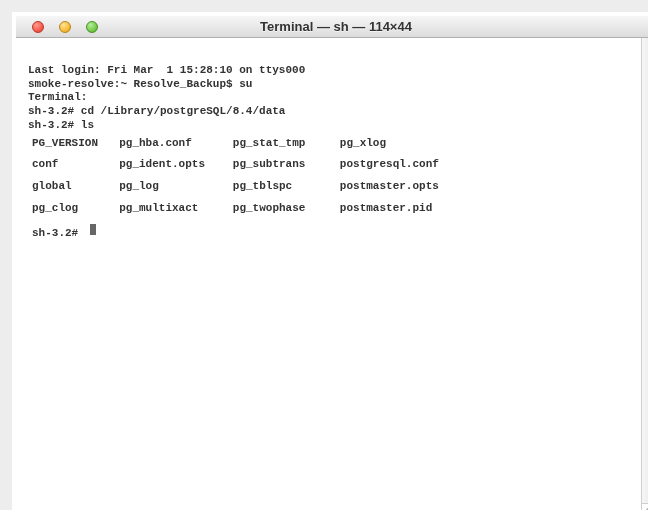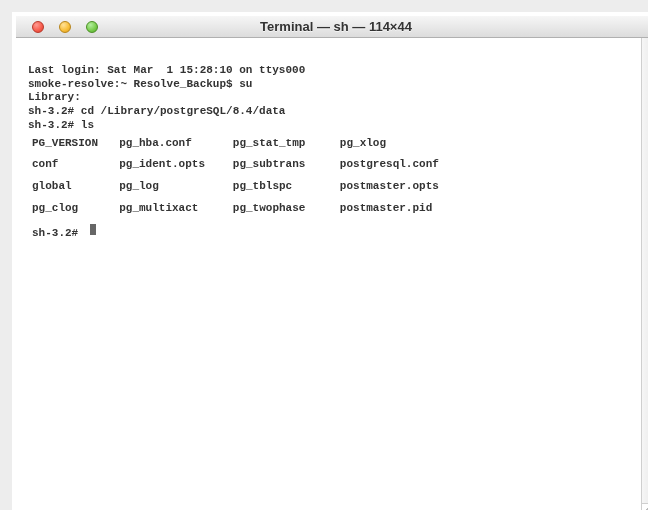--- a/index.html
+++ b/index.html
@@ -111,23 +111,23 @@
   <div class="titlebar">
     <div class="traffic-lights">
       <div class="traffic-light tl-close"></div>
       <div class="traffic-light tl-min"></div>
       <div class="traffic-light tl-max"></div>
     </div>
     <div class="title-text">Terminal — sh — 114×44</div>
   </div>
 
   <div class="terminal-body">
-<span>Last login: Sat Mar  1 15:28:10 on ttys000</span>
+<span>Last login: Fri Mar  1 15:28:10 on ttys000</span>
 <span>smoke-resolve:~ Resolve_Backup$ su</span>
-<span>Library:</span>
+<span>Terminal:</span>
 <span>sh-3.2# cd /Library/postgreSQL/8.4/data</span>
 <span>sh-3.2# ls</span>
 <span class="row"><span class="col c1">PG_VERSION</span><span class="col c2">pg_hba.conf</span><span class="col c3">pg_stat_tmp</span><span class="col c4">pg_xlog</span></span>
 <span class="row"><span class="col c1">conf</span><span class="col c2">pg_ident.opts</span><span class="col c3">pg_subtrans</span><span class="col c4">postgresql.conf</span></span>
 <span class="row"><span class="col c1">global</span><span class="col c2">pg_log</span><span class="col c3">pg_tblspc</span><span class="col c4">postmaster.opts</span></span>
 <span class="row"><span class="col c1">pg_clog</span><span class="col c2">pg_multixact</span><span class="col c3">pg_twophase</span><span class="col c4">postmaster.pid</span></span>
 <span><span>sh-3.2# </span><span class="cursor-block"></span></span>
   </div>
 
   <div class="scrollbar"></div>

